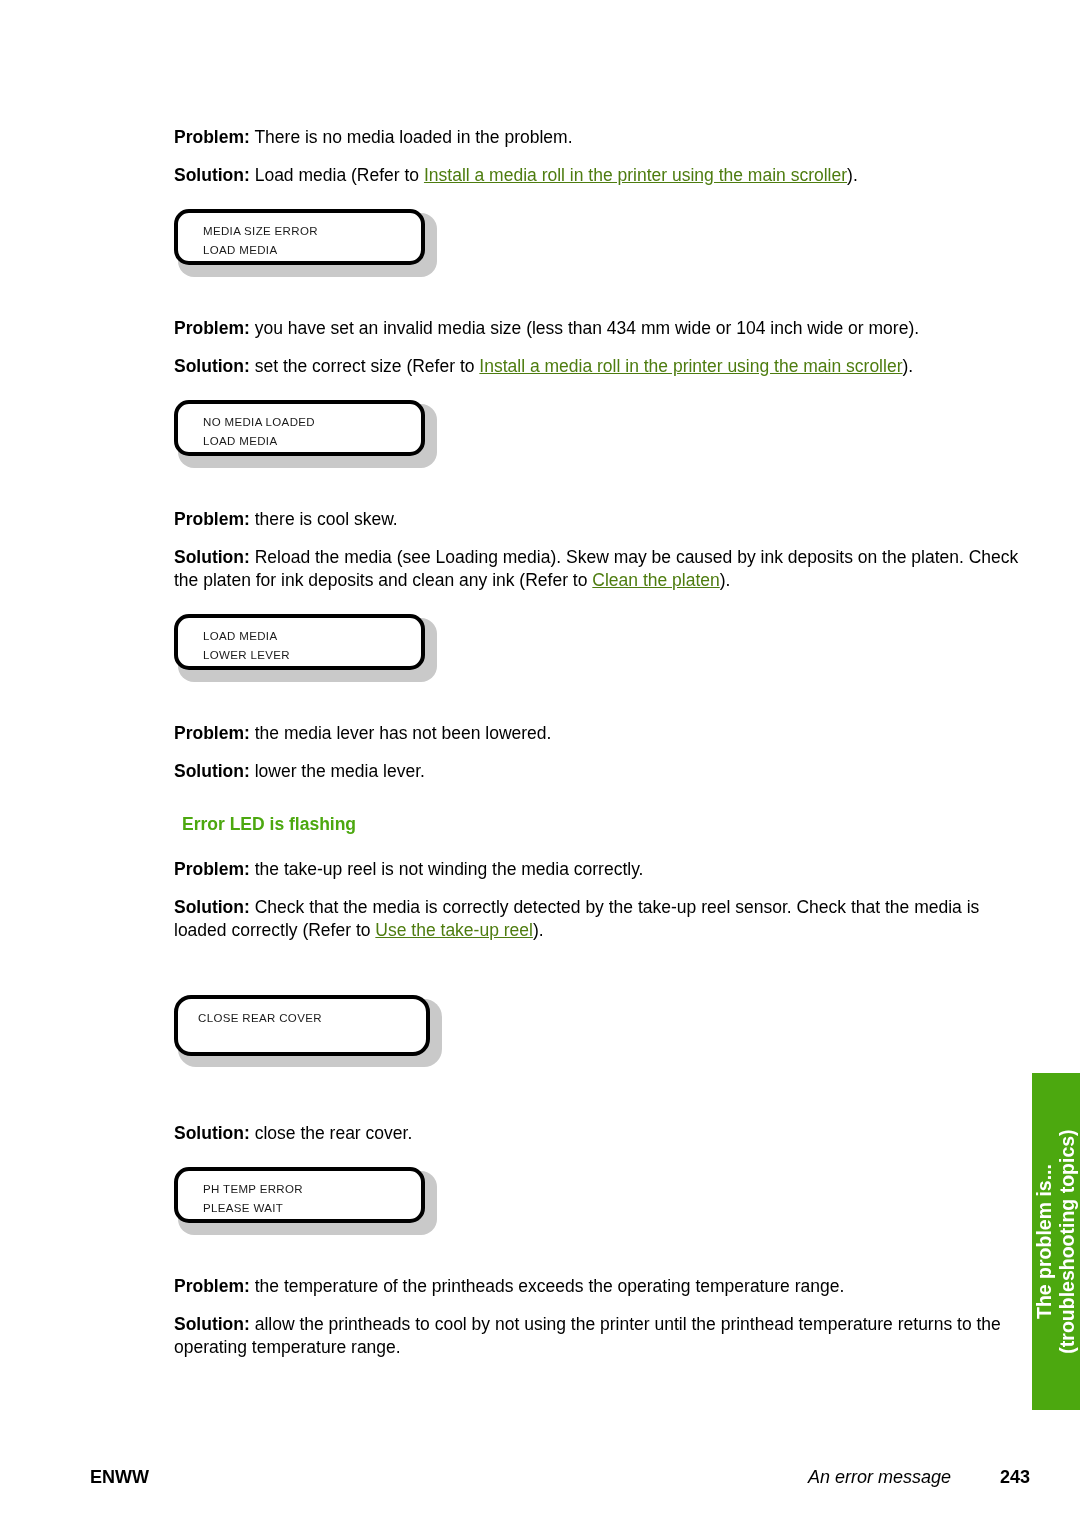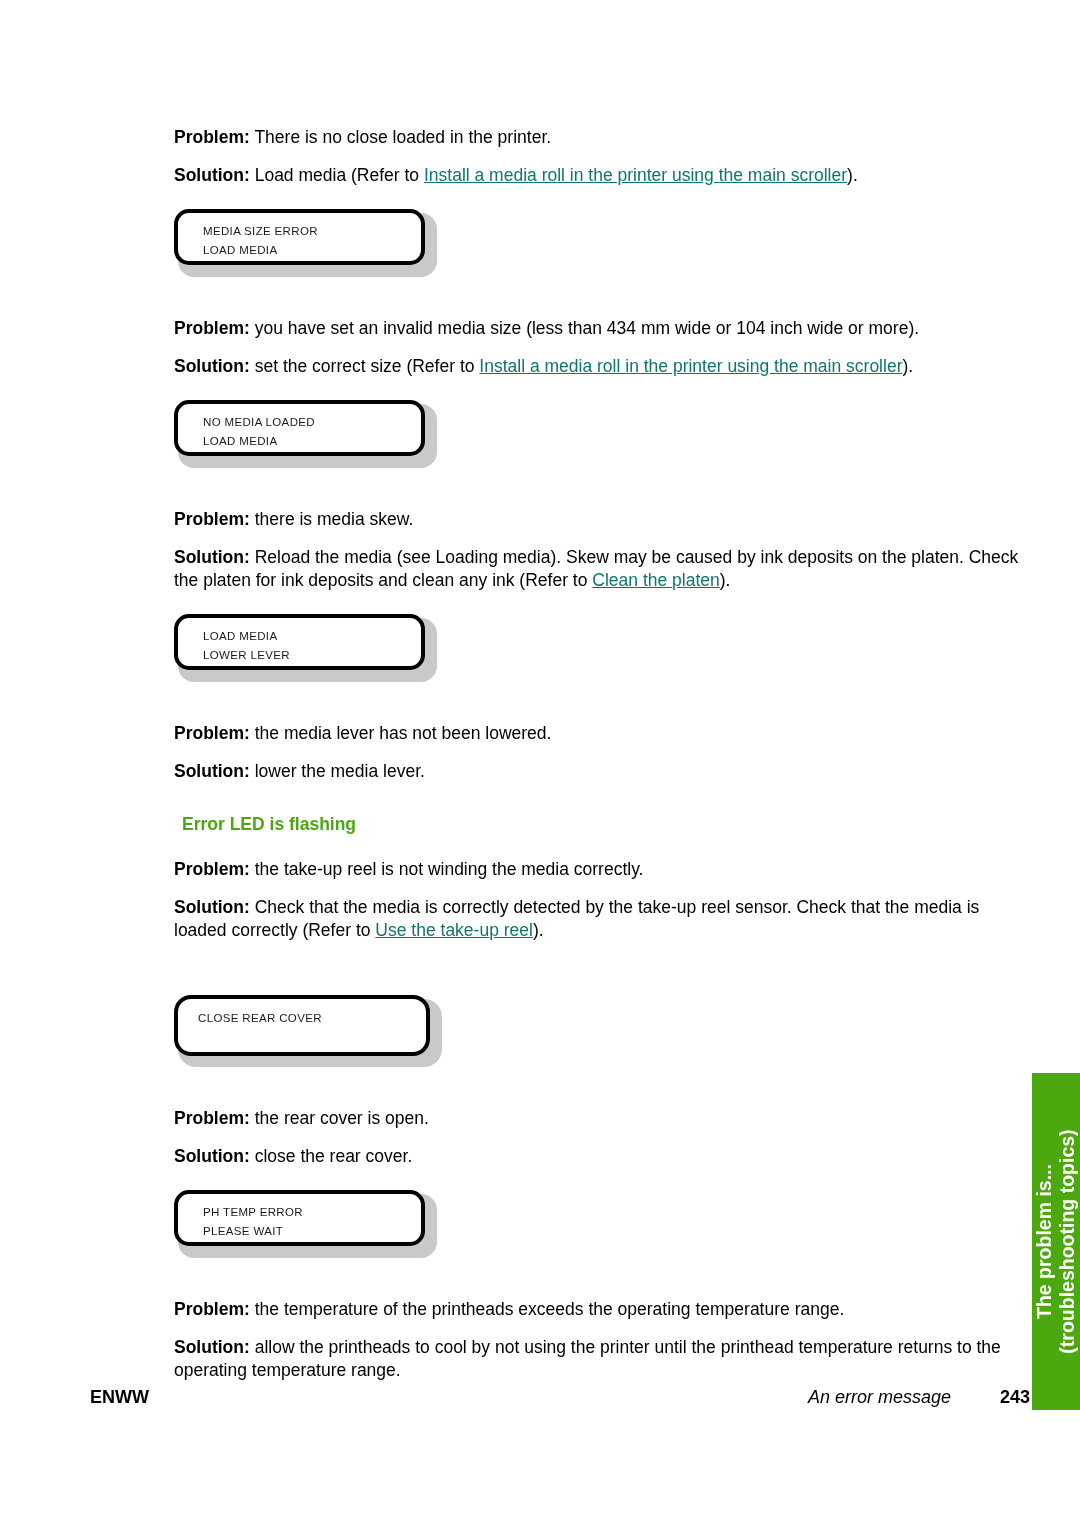--- a/index.html
+++ b/index.html
@@ -30,21 +30,21 @@
   .para {
     font-size: 17.5px;
     line-height: 23px;
     color: #000000;
     margin: 0;
   }
   .para .lbl {
     font-weight: bold;
   }
   .para a, .para .link {
-    color: #0f766e;
+    color: #4d7c0f;
     text-decoration: underline;
     text-underline-offset: 1px;
   }
 
   .gap-sm { height: 15px; }
   .gap-md { height: 22px; }
   .gap-lg { height: 31px; }
   .gap-xl { height: 40px; }
 
   
@@ -148,21 +148,21 @@
     font-weight: bold;
     line-height: 23px;
     text-align: center;
     white-space: nowrap;
   }
 
   
   .footer {
     position: absolute;
     left: 0;
-    top: 1387px;
+    top: 1467px;
     width: 1080px;
     height: 26px;
   }
   .footer-left {
     position: absolute;
     left: 90px;
     top: 0;
     font-size: 18px;
     font-weight: bold;
     color: #000000;
@@ -184,21 +184,21 @@
     color: #000000;
   }
 </style>
 </head>
 <body>
 
 <div class="page">
 
   <div class="content">
 
-    <p class="para"><span class="lbl">Problem:</span><span> There is no close loaded in the printer.</span></p>
+    <p class="para"><span class="lbl">Problem:</span><span> There is no media loaded in the problem.</span></p>
     <div class="gap-sm"></div>
     <p class="para"><span class="lbl">Solution:</span><span> Load media (Refer to </span><span class="link">Install a media roll in the printer using the main scroller</span><span>).</span></p>
     <div class="gap-md"></div>
     <div class="lcd-wrap">
       <div class="lcd-outer"></div>
       <div class="lcd-inner">
         <div class="lcd-lines">
           <div>MEDIA SIZE ERROR</div>
           <div>LOAD MEDIA</div>
         </div>
@@ -214,21 +214,21 @@
       <div class="lcd-outer"></div>
       <div class="lcd-inner">
         <div class="lcd-lines">
           <div>NO MEDIA LOADED</div>
           <div>LOAD MEDIA</div>
         </div>
       </div>
     </div>
     <div class="gap-xl"></div>
 
-    <p class="para"><span class="lbl">Problem:</span><span> there is media skew.</span></p>
+    <p class="para"><span class="lbl">Problem:</span><span> there is cool skew.</span></p>
     <div class="gap-sm"></div>
     <p class="para"><span class="lbl">Solution:</span><span> Reload the media (see Loading media). Skew may be caused by ink deposits on the platen. Check the platen for ink deposits and clean any ink (Refer to </span><span class="link">Clean the platen</span><span>).</span></p>
     <div class="gap-md"></div>
     <div class="lcd-wrap">
       <div class="lcd-outer"></div>
       <div class="lcd-inner">
         <div class="lcd-lines">
           <div>LOAD MEDIA</div>
           <div>LOWER LEVER</div>
         </div>
@@ -251,21 +251,20 @@
     <div class="gap-md"></div>
     <div class="lcd-wrap wide">
       <div class="lcd-outer"></div>
       <div class="lcd-inner">
         <div class="lcd-lines">
           <div>CLOSE REAR COVER</div>
         </div>
       </div>
     </div>
     <div class="gap-xl"></div>
-    <p class="para"><span class="lbl">Problem:</span><span> the rear cover is open.</span></p>
     <div class="gap-sm"></div>
     <p class="para"><span class="lbl">Solution:</span><span> close the rear cover.</span></p>
     <div class="gap-md"></div>
     <div class="lcd-wrap">
       <div class="lcd-outer"></div>
       <div class="lcd-inner">
         <div class="lcd-lines">
           <div>PH TEMP ERROR</div>
           <div>PLEASE WAIT</div>
         </div>

